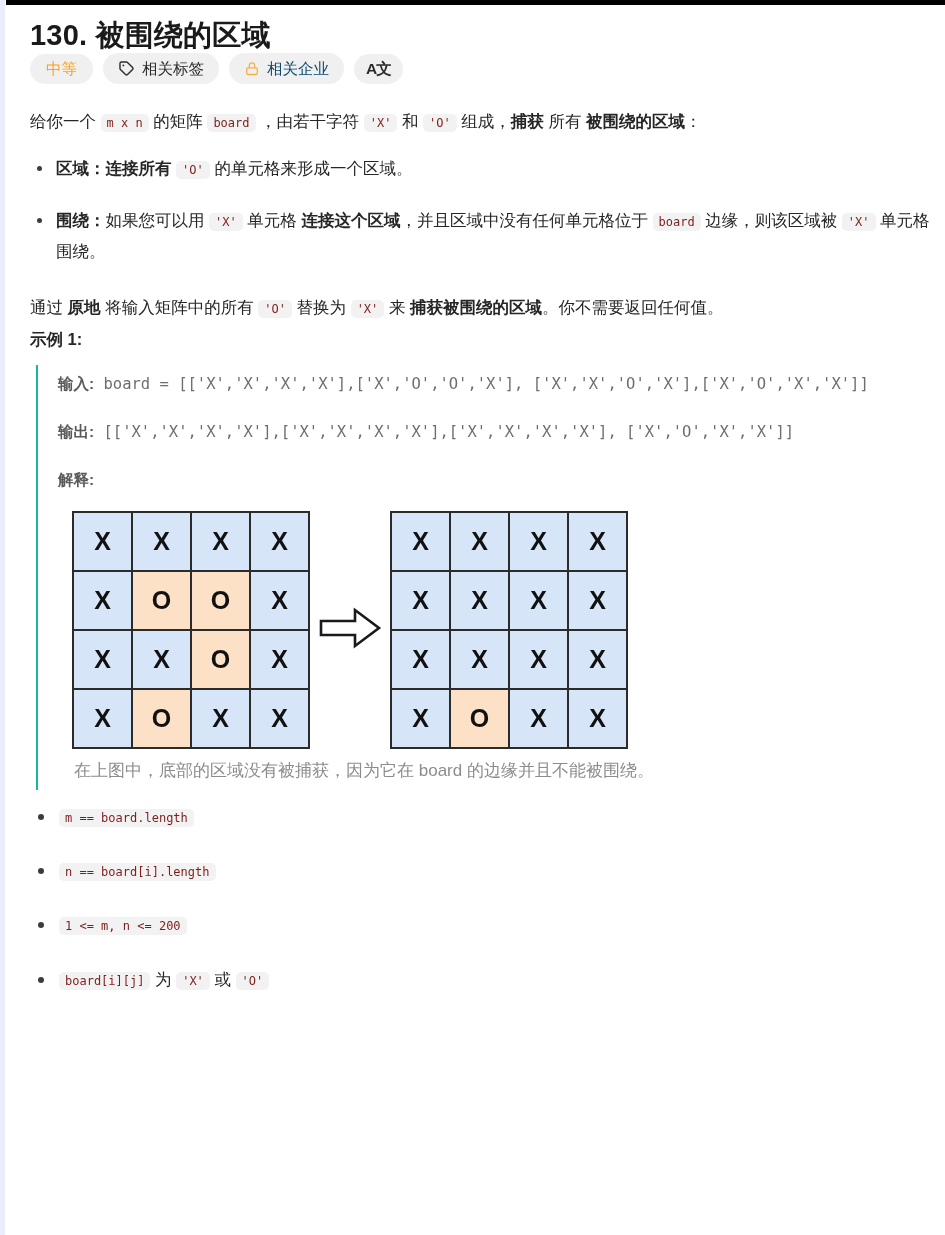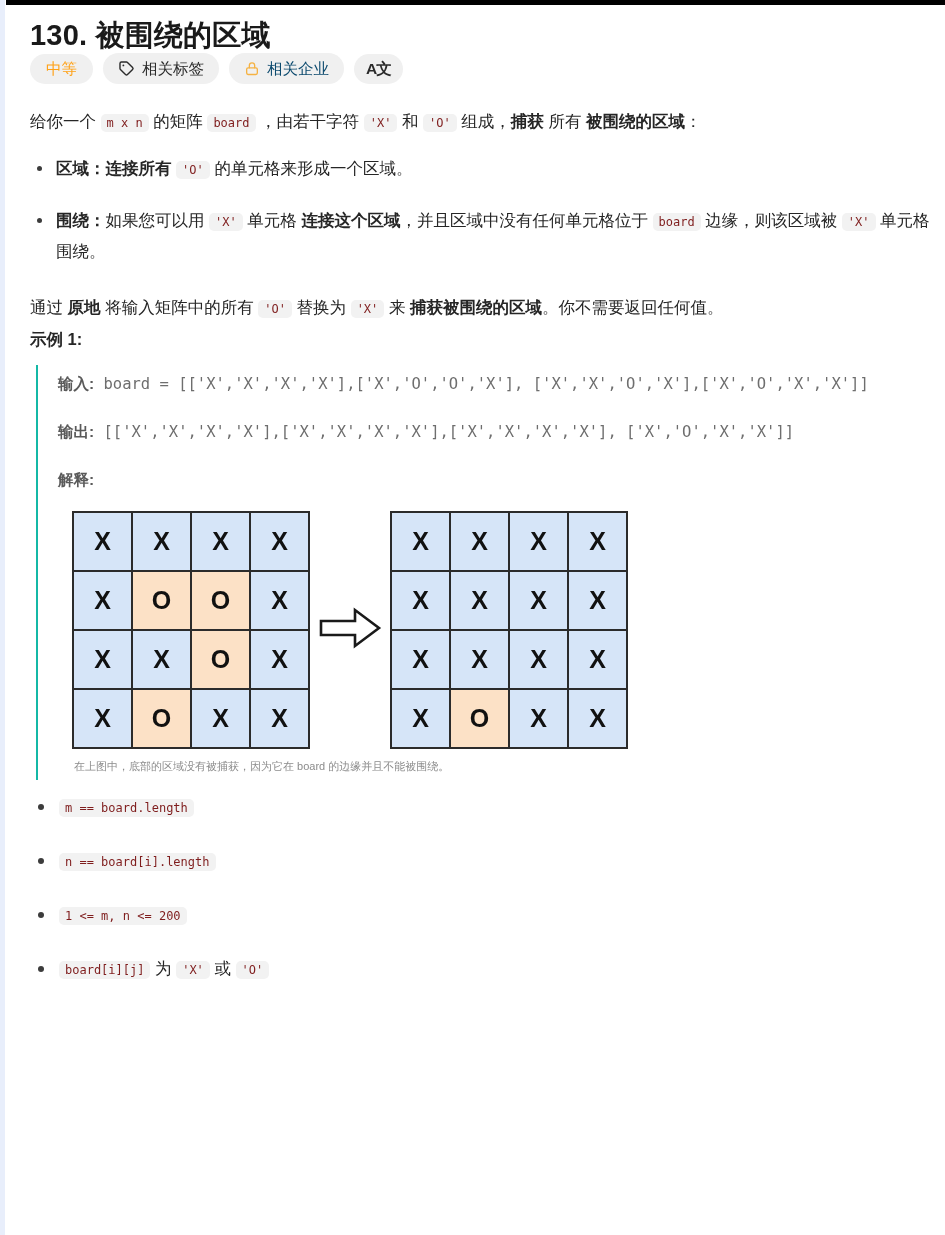--- a/index.html
+++ b/index.html
@@ -176,21 +176,21 @@
   }
   .cell.x { background: #d6e5f8; }
   .cell.o { background: #fce1c6; }
   .arrow-wrap {
     width: 80px;
     display: flex;
     align-items: center;
     justify-content: center;
   }
   .note {
-    font-size: 11px;
+    font-size: 17px;
     line-height: 1.7;
     color: #8c8c8c;
     margin: 6px 0 0 16px;
   }
 </style>
 </head>
 <body>
 
 <div class="left-rail"></div>
 <div class="top-bar"></div>

